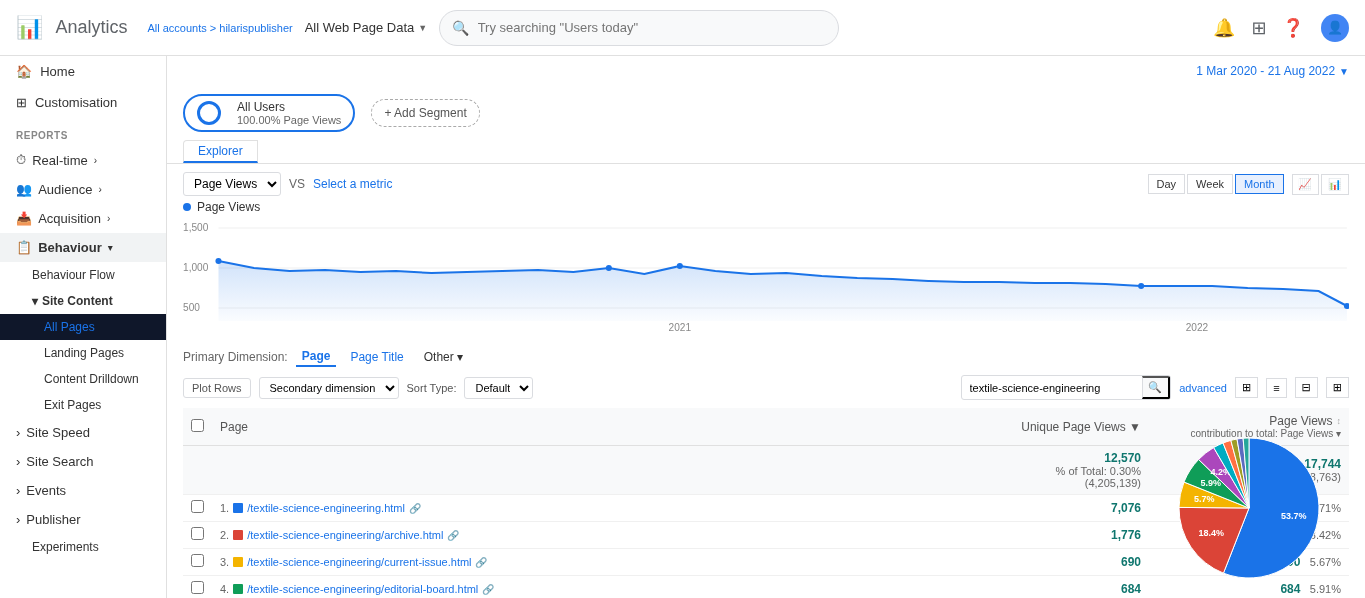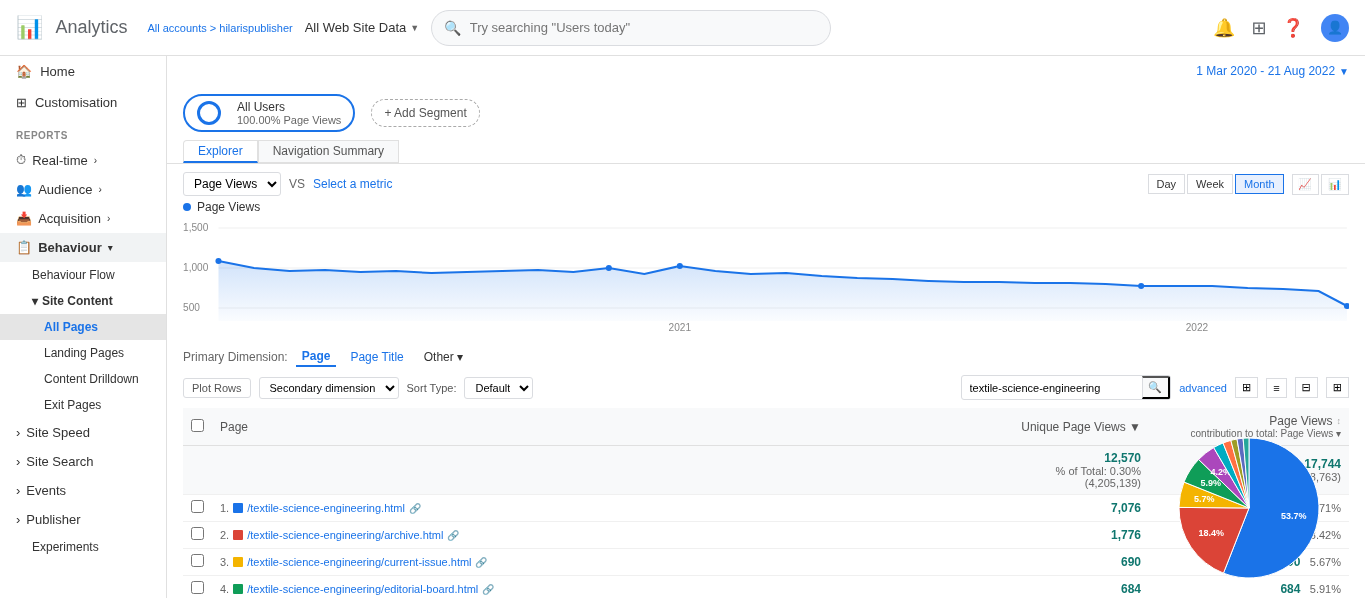--- a/index.html
+++ b/index.html
@@ -43,21 +43,21 @@
       display: flex; align-items: center; gap: 8px;
       padding: 8px 16px; cursor: pointer; color: #333; font-size: 13px;
     }
     .sidebar-section-label {
       font-size: 10px; font-weight: 600; color: #888;
       padding: 12px 16px 4px; letter-spacing: 0.5px; text-transform: uppercase;
     }
     .sidebar-sub-item {
       padding: 6px 16px 6px 32px; cursor: pointer; font-size: 12px; color: #333;
     }
-    .sidebar-sub-item.active { color: #1a73e8; background: #e5e5e5; font-weight: 700; }
+    .sidebar-sub-item.active { color: #1a73e8; background: #0f172a; font-weight: 400; }
     .sidebar-group-item {
       display: flex; align-items: center; gap: 6px;
       padding: 7px 16px; cursor: pointer; font-size: 13px; color: #333; font-weight: 500;
     }
     .sidebar-group-item.open { background: #f1f3f4; }
 
     
     .main-content { flex: 1; overflow-y: auto; background: #fff; }
 
     
@@ -186,21 +186,21 @@
 
 <div class="top-nav">
   <span class="logo">📊</span>
   <span class="app-title">Analytics</span>
   <div style="font-size:11px;color:#1a73e8;">
     <span style="cursor:pointer;">All accounts</span>
     <span> &gt; </span>
     <span style="cursor:pointer;">hilarispublisher</span>
   </div>
   <div class="property-selector">
-    <span>All Web Site Data</span>
+    <span>All Web Page Data</span>
     <span class="dropdown-arrow">▼</span>
   </div>
   <div class="search-bar">
     <span style="color:#aaa;font-size:14px;">🔍</span>
     <input type="text" placeholder="Try searching &quot;Users today&quot;" style="">
   </div>
   <div class="top-nav-right">
     <span class="icon-btn">🔔</span>
     <span class="icon-btn">⊞</span>
     <span class="icon-btn">❓</span>
@@ -287,21 +287,20 @@
           <div class="segment-sub">100.00% Page Views</div>
         </div>
       </div>
       <div class="add-segment-btn">
         <span>+ Add Segment</span>
       </div>
     </div>
 
     <div class="tabs-bar">
       <div class="tab active">Explorer</div>
-      <div class="tab">Navigation Summary</div>
     </div>
 
     <div class="chart-section">
       <div class="metric-selector-row">
         <select class="metric-select">
           <option>Page Views</option>
         </select>
         <span class="vs-label">VS</span>
         <span class="select-metric">Select a metric</span>
         <div class="time-buttons">

